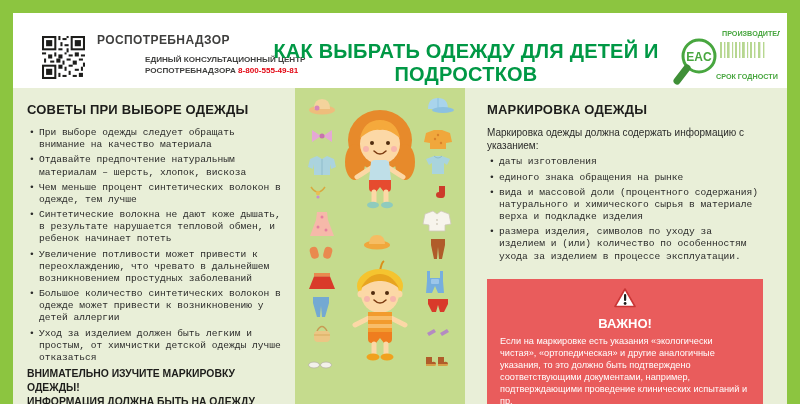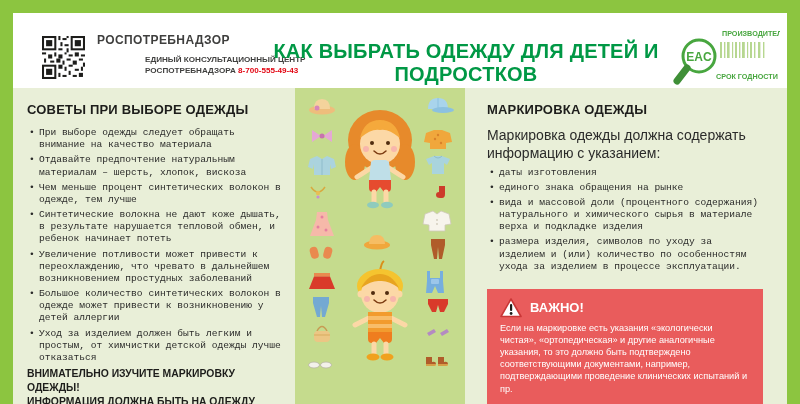--- a/index.html
+++ b/index.html
@@ -23,23 +23,23 @@
   .eac{position:absolute;right:7px;top:13px;width:108px;height:60px;}
   .content{flex:1;display:flex;}
   .panel-left{width:282px;background:#e9efd8;box-sizing:border-box;padding:14px 12px 10px 14px;display:flex;flex-direction:column;}
   .panel-center{width:170px;background:#c5db8d;position:relative;flex:none;}
   .panel-right{flex:1;background:#e9efd8;box-sizing:border-box;padding:14px 24px 6px 22px;display:flex;flex-direction:column;}
   .panel-heading{font-size:13px;font-weight:bold;color:#1d1d1b;margin:0 0 10px 0;letter-spacing:0.2px;}
   ul.bullets{margin:0;padding:0;list-style:none;}
   ul.bullets li{font-size:9.6px;line-height:1.27;color:#2b2b2a;padding-left:12px;position:relative;margin-bottom:3px;font-family:Liberation Mono, monospace;}
   ul.bullets li::before{content:"\2022";position:absolute;left:2px;top:0;color:#2b2b2a;}
   .left-footer{margin-top:auto;font-weight:bold;font-size:10.4px;line-height:1.35;color:#1d1d1b;padding-bottom:24px;}
-  .intro{font-size:14px;line-height:1.27;color:#2b2b2a;margin:0 0 4px 0;}
+  .intro{font-size:10px;line-height:1.27;color:#2b2b2a;margin:0 0 4px 0;}
   .warning{background:#e95c5c;color:#ffffff;margin-top:13px;padding:9px 13px 10px 13px;}
-  .warning-header{display:flex;align-items:center;gap:8px;font-weight:bold;font-size:13px;margin-bottom:4px;}
+  .warning-header{display:flex;align-items:center;gap:8px;font-weight:bold;font-size:13px;margin-bottom:4px;flex-direction:column;}
   .warning-text{font-size:9.2px;line-height:1.32;}
   .illu{position:absolute;left:0;top:0;}
 </style>
 </head>
 <body>
 
 <div class="card">
 
   <div class="header">
 
@@ -93,21 +93,21 @@
         <rect x="15" y="19" width="2" height="1"></rect>
           <rect x="18" y="18" width="2" height="2"></rect>
       </g>
     </svg>
 
     <div class="org">
       <div class="org-name">РОСПОТРЕБНАДЗОР</div>
       <div class="org-sub">
         <span>ЕДИНЫЙ КОНСУЛЬТАЦИОННЫЙ ЦЕНТР</span><br>
         <span>РОСПОТРЕБНАДЗОРА</span>
-        <span class="phone">8-700-555-49-43</span>
+        <span class="phone">8-800-555-49-81</span>
       </div>
     </div>
 
     <div class="main-title">КАК ВЫБРАТЬ ОДЕЖДУ ДЛЯ ДЕТЕЙ И ПОДРОСТКОВ</div>
 
     <svg class="eac" viewBox="0 0 108 60">
       <text x="50" y="10" font-size="7.2" font-weight="bold" fill="#48a63f">ПРОИЗВОДИТЕЛЬ</text>
       <g fill="#b7d790">
         <rect x="48" y="16" width="2" height="16"></rect>
           <rect x="52" y="16" width="1.4" height="16"></rect>

